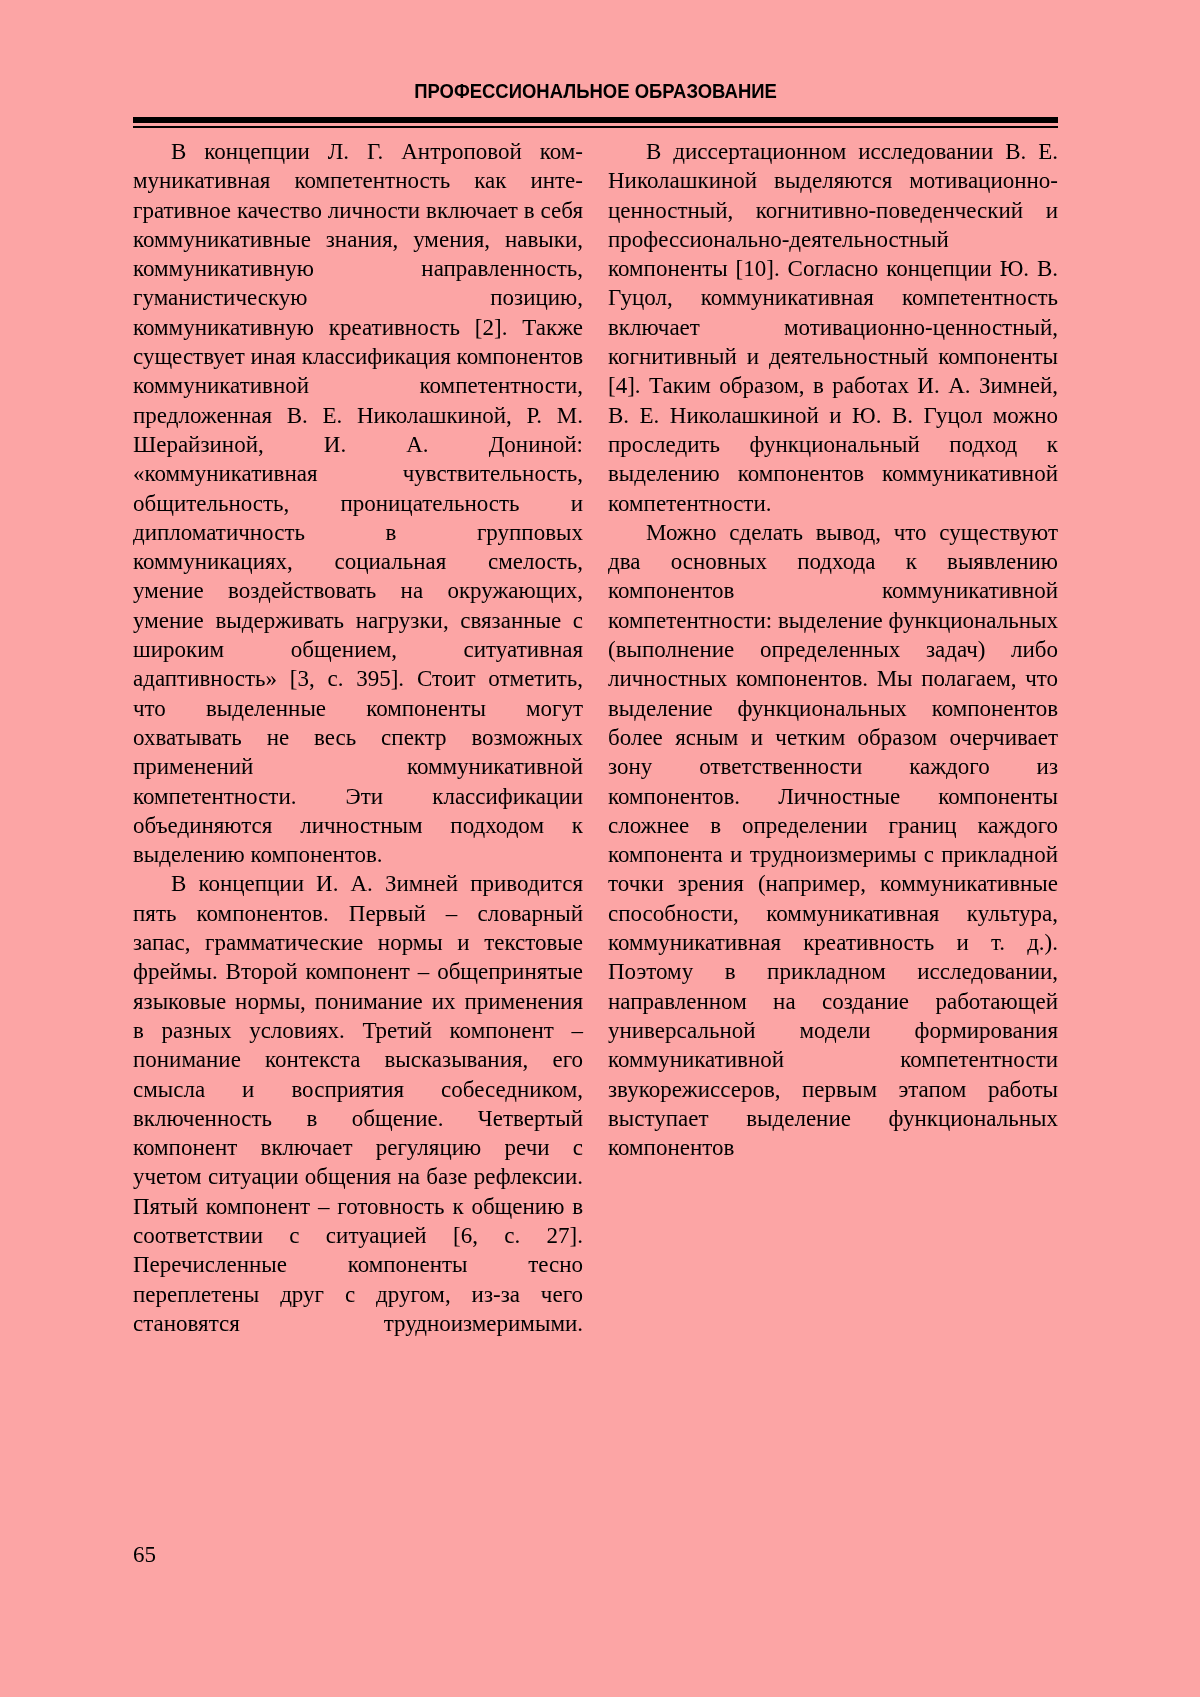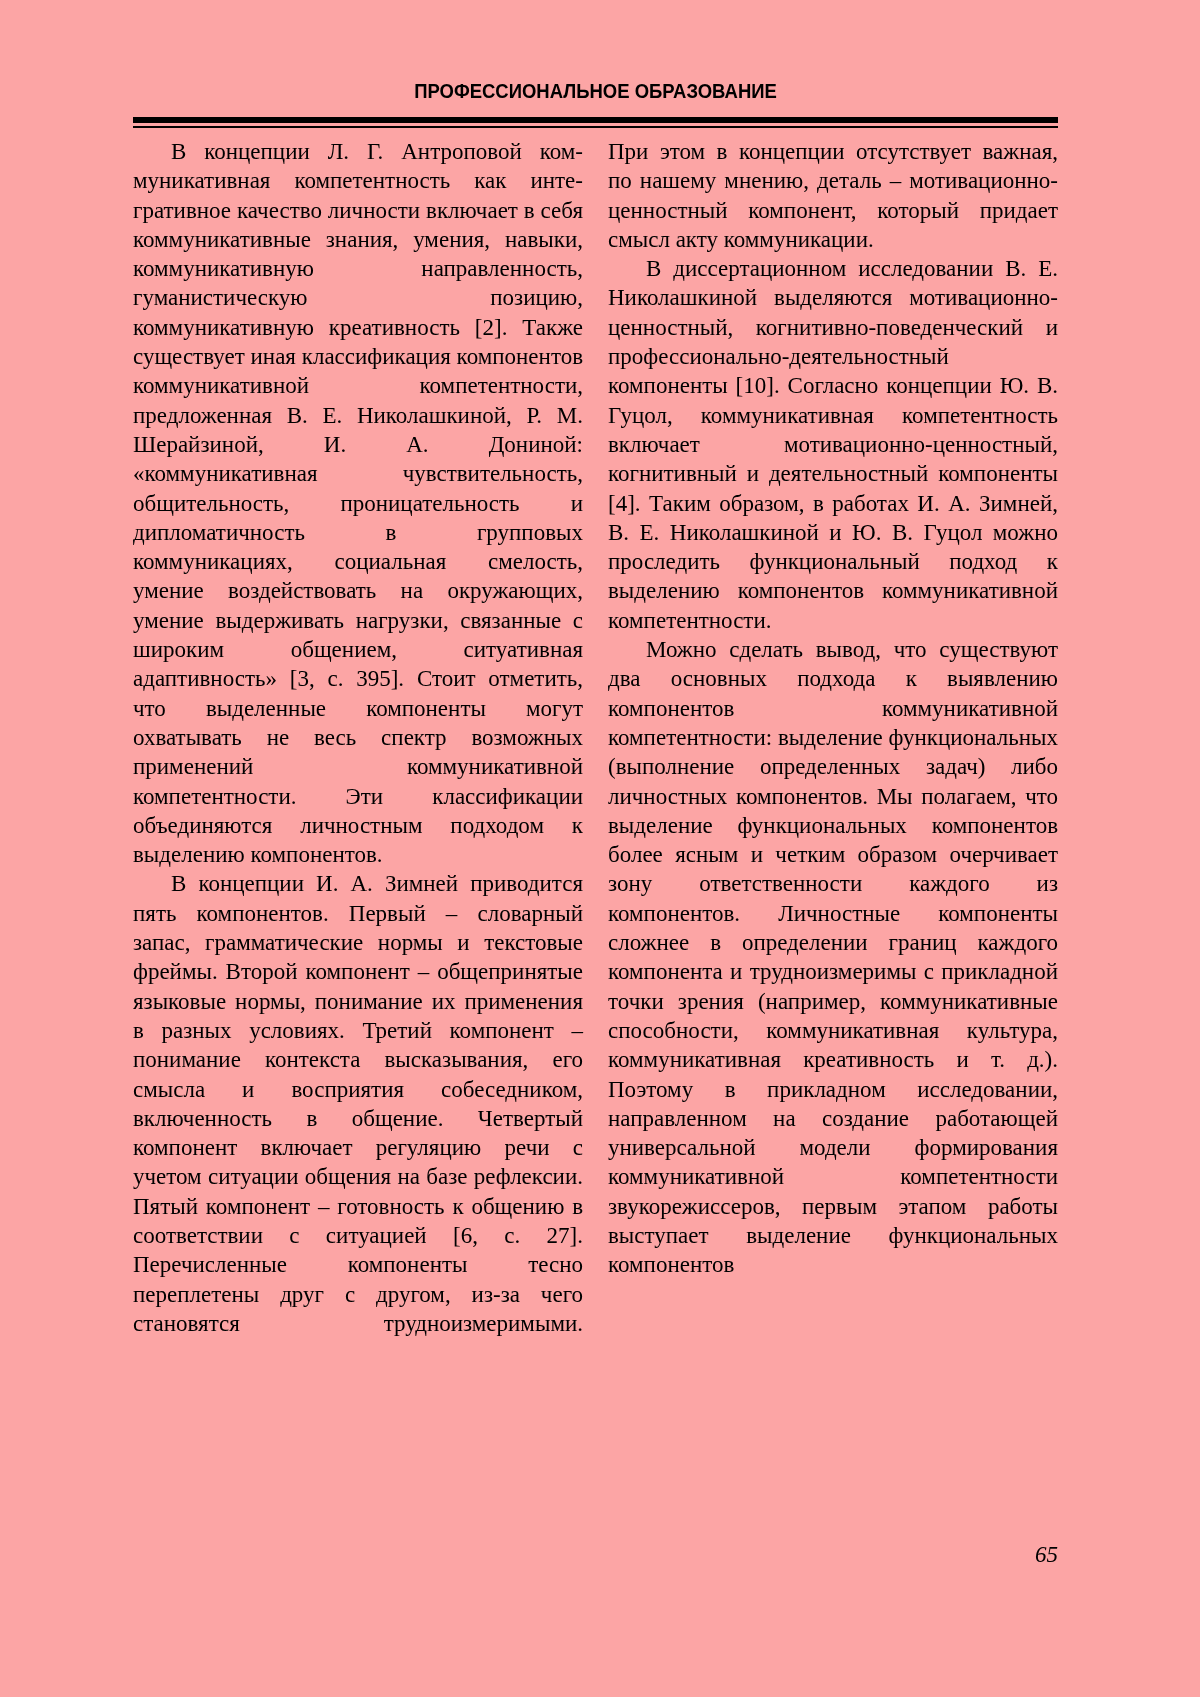--- a/index.html
+++ b/index.html
@@ -44,45 +44,43 @@
     hyphens: manual;
     -webkit-hyphens: manual;
   }
   .para { text-align: justify; }
   .para.indent { text-indent: 38px; }
   .para.jlast { text-align-last: justify; }
 
   .page-number {
     position: absolute;
     top: 1541px; left: 133px; width: 925px;
-    text-align: right;
+    text-align: left;
     font-size: 23px;
     line-height: 28px;
-    font-style: italic;
   }
 </style>
 </head>
 <body>
 
 <div class="page">
 
   <div class="running-head">ПРОФЕССИОНАЛЬНОЕ ОБРАЗОВАНИЕ</div>
 
   <div class="rule">
     <div class="rule-thick"></div>
     <div class="rule-thin"></div>
   </div>
 
   <div class="columns">
     <div class="col" id="col-left">
         <p class="para indent">В концепции Л. Г. Антроповой ком­муникативная компетентность как инте­гративное качество личности включает в себя коммуникативные знания, умения, навыки, коммуникативную направленность, гуманистическую по­зицию, коммуникативную креативность [2]. Также существует иная классифи­кация компонентов коммуникативной компетентности, предложенная В. Е. Николашкиной, Р. М. Шерайзиной, И. А. Дониной: «коммуникативная чув­ствительность, общительность, проница­тельность и дипломатичность в группо­вых коммуникациях, социальная сме­лость, умение воздействовать на окружа­ющих, умение выдерживать нагрузки, связанные с широким общением, ситуа­тивная адаптивность» [3, с. 395]. Стоит отметить, что выделенные компоненты могут охватывать не весь спектр воз­можных применений коммуникатив­ной компетентности. Эти классифика­ции объединяются личностным подхо­дом к выделению компонентов.</p>
         <p class="para indent jlast">В концепции И. А. Зимней приво­дится пять компонентов. Первый – сло­варный запас, грамматические нормы и текстовые фреймы. Второй компонент – общепринятые языковые нормы, пони­мание их применения в разных усло­виях. Третий компонент – понимание контекста высказывания, его смысла и восприятия собеседником, включен­ность в общение. Четвертый компонент включает регуляцию речи с учетом си­туации общения на базе рефлексии. Пя­тый компонент – готовность к обще­нию в соответствии с ситуацией [6, с. 27]. Перечисленные компоненты тесно переплетены друг с другом, из-за чего становятся трудноизмеримыми.</p>
       </div>
     <div class="col" id="col-right">
-        <p class="para">При этом в концепции отсутствует важ­ная, по нашему мнению, деталь – моти­вационно-ценностный компонент, ко­торый придает смысл акту коммуника­ции.</p>
         <p class="para indent">В диссертационном исследовании В. Е. Николашкиной выделяются моти­вационно-ценностный, когнитивно-по­веденческий и профессионально-дея­тельностный компоненты [10]. Со­гласно концепции Ю. В. Гуцол, комму­никативная компетентность включает мотивационно-ценностный, когнитив­ный и деятельностный компоненты [4]. Таким образом, в работах И. А. Зимней, В. Е. Николашкиной и Ю. В. Гуцол можно проследить функциональный подход к выделению компонентов ком­муникативной компетентности.</p>
         <p class="para indent jlast">Можно сделать вывод, что суще­ствуют два основных подхода к выявле­нию компонентов коммуникативной компетентности: выделение функцио­нальных (выполнение определенных задач) либо личностных компонентов. Мы полагаем, что выделение функцио­нальных компонентов более ясным и четким образом очерчивает зону ответ­ственности каждого из компонентов. Личностные компоненты сложнее в определении границ каждого компо­нента и трудноизмеримы с прикладной точки зрения (например, коммуника­тивные способности, коммуникативная культура, коммуникативная креатив­ность и т. д.). Поэтому в прикладном исследовании, направленном на созда­ние работающей универсальной мо­дели формирования коммуникативной компетентности звукорежиссеров, пер­вым этапом работы выступает выделе­ние функциональных компонентов</p>
       </div>
   </div>
 
   <div class="page-number">65</div>
 
 </div>
 
 </body></html>

